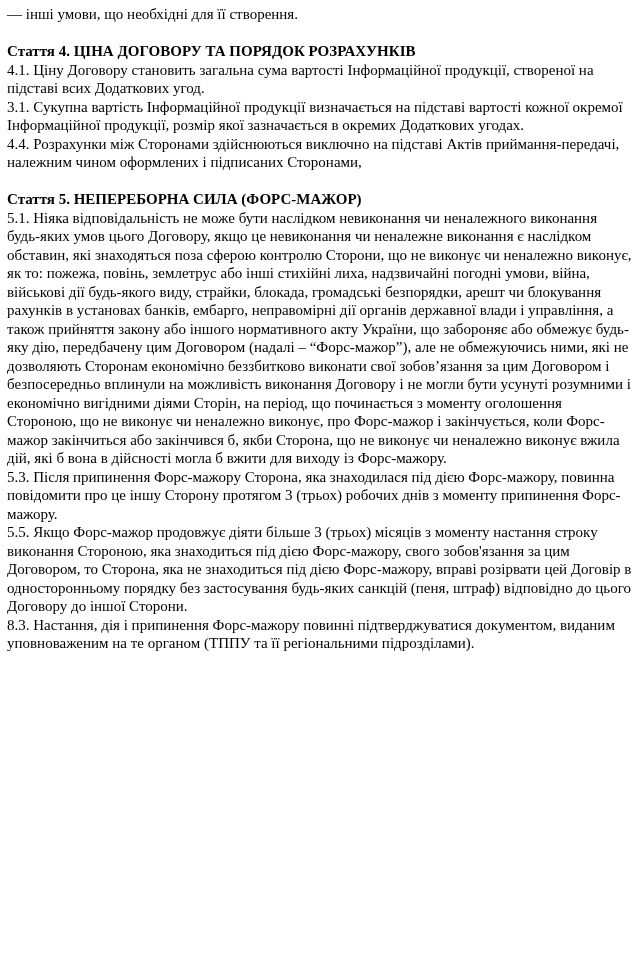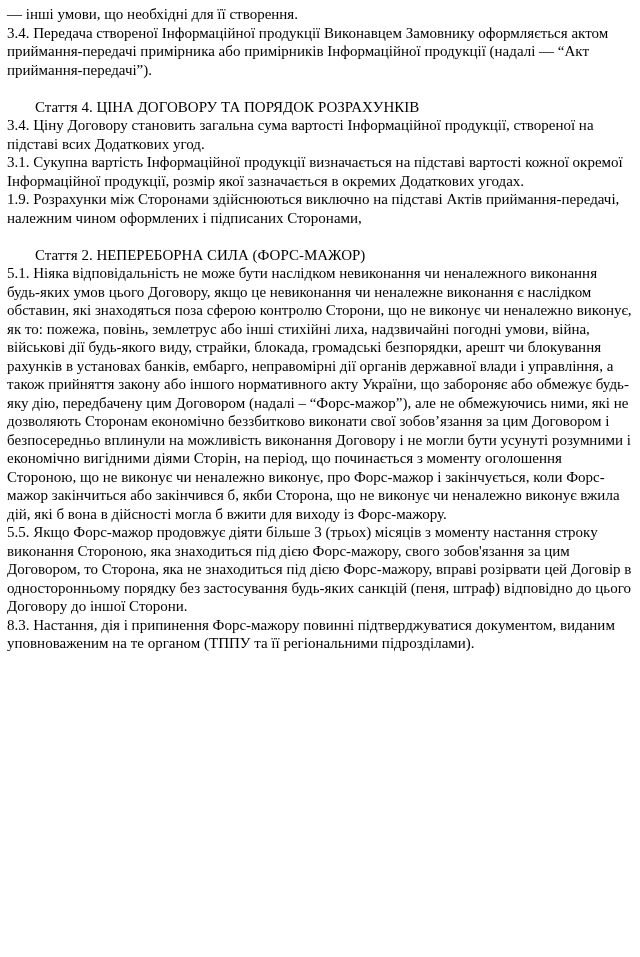--- a/index.html
+++ b/index.html
@@ -16,33 +16,32 @@
     color: #000000;
     font-family: "Liberation Serif", "DejaVu Serif", serif;
     font-size: 15px;
     line-height: 18.5px;
     text-align: left;
   }
   .page p {
     margin: 0;
   }
   .page p.heading {
-    font-weight: normal;
+    font-weight: bold;
     margin-top: 18.5px;
-    margin-left: 28px;
   }
 </style>
 </head>
 <body>
 
 <div class="page">
   <p>— інші умови, що необхідні для її створення.</p>
-  <p>3.4. Передача створеної Інформаційної продукції Виконавцем Замовнику оформляється актом приймання-передачі примірника або примірників Інформаційної продукції (надалі — “Акт приймання-передачі”).</p>
   <p class="heading">Стаття 4. ЦІНА ДОГОВОРУ ТА ПОРЯДОК РОЗРАХУНКІВ</p>
-  <p>3.4. Ціну Договору становить загальна сума вартості Інформаційної продукції, створеної на підставі всих Додаткових угод.</p>
+  <p>4.1. Ціну Договору становить загальна сума вартості Інформаційної продукції, створеної на підставі всих Додаткових угод.</p>
   <p>3.1. Сукупна вартість Інформаційної продукції визначається на підставі вартості кожної окремої Інформаційної продукції, розмір якої зазначається в окремих Додаткових угодах.</p>
-  <p>1.9. Розрахунки між Сторонами здійснюються виключно на підставі Актів приймання-передачі, належним чином оформлених і підписаних Сторонами,</p>
-  <p class="heading">Стаття 2. НЕПЕРЕБОРНА СИЛА (ФОРС-МАЖОР)</p>
+  <p>4.4. Розрахунки між Сторонами здійснюються виключно на підставі Актів приймання-передачі, належним чином оформлених і підписаних Сторонами,</p>
+  <p class="heading">Стаття 5. НЕПЕРЕБОРНА СИЛА (ФОРС-МАЖОР)</p>
   <p>5.1. Ніяка відповідальність не може бути наслідком невиконання чи неналежного виконання будь-яких умов цього Договору, якщо це невиконання чи неналежне виконання є наслідком обставин, які знаходяться поза сферою контролю Сторони, що не виконує чи неналежно виконує, як то: пожежа, повінь, землетрус або інші стихійні лиха, надзвичайні погодні умови, війна, військові дії будь-якого виду, страйки, блокада, громадські безпорядки, арешт чи блокування рахунків в установах банків, ембарго, неправомірні дії органів державної влади і управління, а також прийняття закону або іншого нормативного акту України, що забороняє або обмежує будь-яку дію, передбачену цим Договором (надалі – “Форс-мажор”), але не обмежуючись ними, які не дозволяють Сторонам економічно беззбитково виконати свої зобов’язання за цим Договором і безпосередньо вплинули на можливість виконання Договору і не могли бути усунуті розумними і економічно вигідними діями Сторін, на період, що починається з моменту оголошення Стороною, що не виконує чи неналежно виконує, про Форс-мажор і закінчується, коли Форс-мажор закінчиться або закінчився б, якби Сторона, що не виконує чи неналежно виконує вжила дій, які б вона в дійсності могла б вжити для виходу із Форс-мажору.</p>
+  <p>5.3. Після припинення Форс-мажору Сторона, яка знаходилася під дією Форс-мажору, повинна повідомити про це іншу Сторону протягом 3 (трьох) робочих днів з моменту припинення Форс-мажору.</p>
   <p>5.5. Якщо Форс-мажор продовжує діяти більше 3 (трьох) місяців з моменту настання строку виконання Стороною, яка знаходиться під дією Форс-мажору, свого зобов'язання за цим Договором, то Сторона, яка не знаходиться під дією Форс-мажору, вправі розірвати цей Договір в односторонньому порядку без застосування будь-яких санкцій (пеня, штраф) відповідно до цього Договору до іншої Сторони.</p>
   <p>8.3. Настання, дія і припинення Форс-мажору повинні підтверджуватися документом, виданим уповноваженим на те органом (ТППУ та її регіональними підрозділами).</p>
 
 </div>
 
 </body></html>

